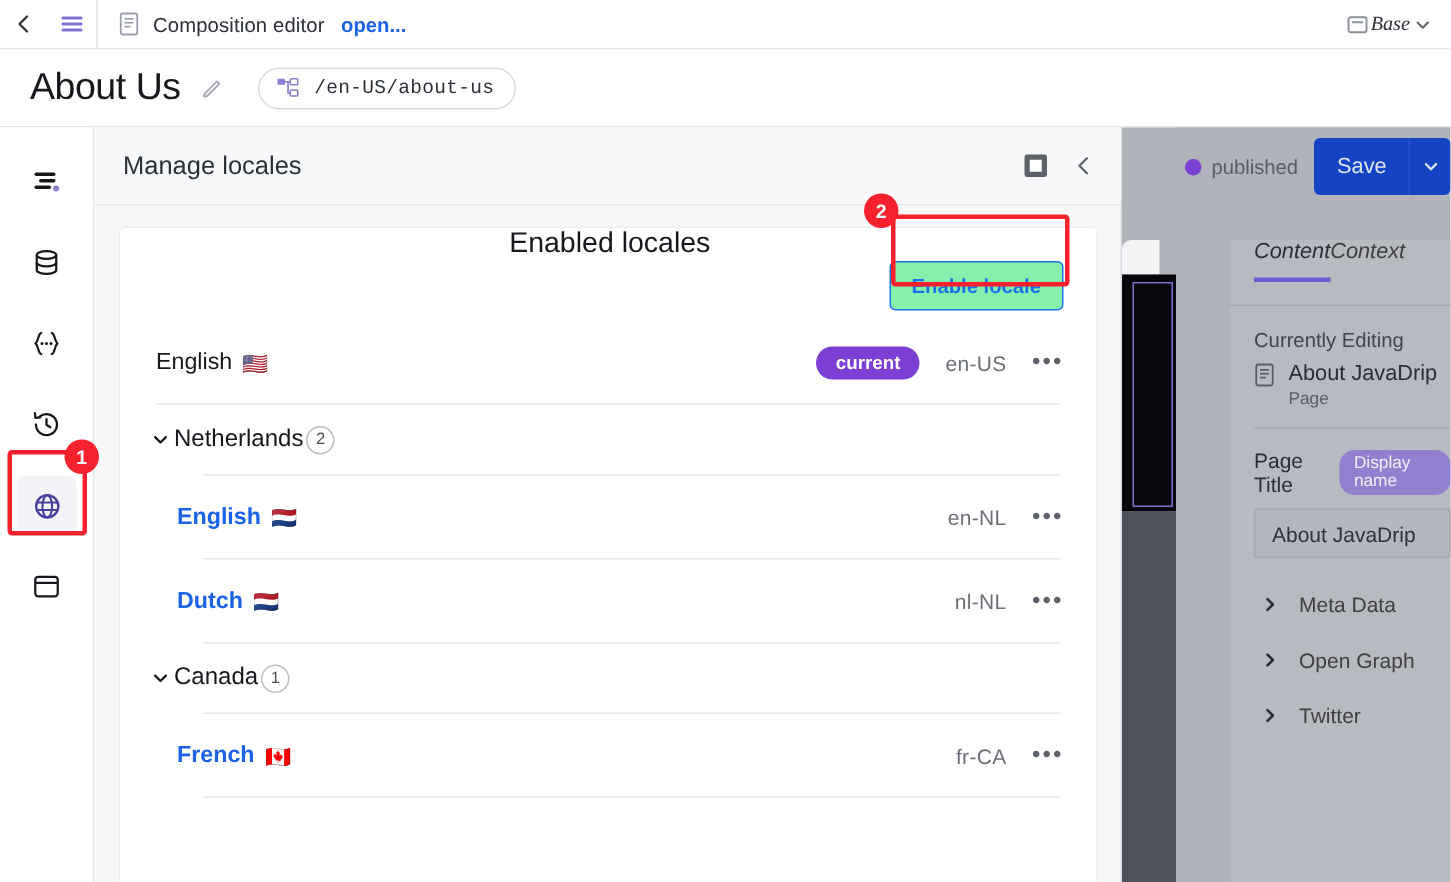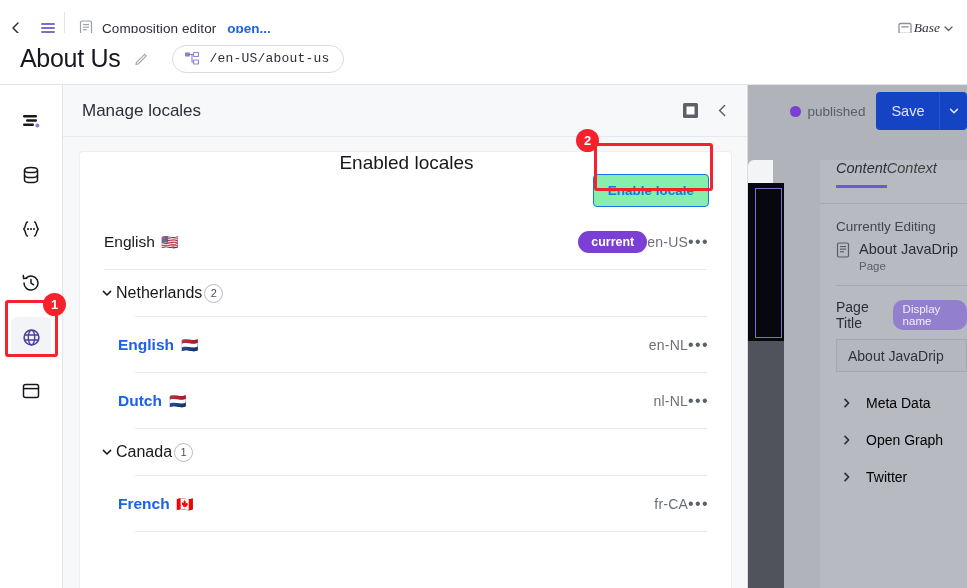--- a/index.html
+++ b/index.html
@@ -6,21 +6,21 @@
   html, body {
     width: 967px; height: 588px;
     font-family: "Liberation Sans", sans-serif;
     background: #ffffff;
     overflow: hidden;
   }
   .app { position: relative; width: 967px; height: 588px; background: #ffffff; }
 
   
   .topbar {
-    position: absolute; left: 0; top: 12px; width: 967px; height: 33px;
+    position: absolute; left: 0; top: 0; width: 967px; height: 33px;
     background: #ffffff; border-bottom: 1px solid #e3e5ea;
     display: flex; align-items: center;
   }
   .tb-btn {
     width: 32px; height: 32px; display: flex; align-items: center; justify-content: center;
     cursor: pointer;
   }
   .tb-sep { width: 1px; height: 33px; background: #e3e5ea; margin: 0 0px; }
   .tb-doc-icon { margin-left: 14px; display:flex; align-items:center; }
   .tb-title {
@@ -96,21 +96,21 @@
   .locale-row {
     display: flex; align-items: center; height: 55px;
     padding-left: 24px; padding-right: 22px;
   }
   .locale-row.indented { margin-left: 31px; padding-left: 7px; }
   .divider { height: 1px; background: #e7e8ec; margin: 0 24px; }
   .divider.indented { margin-left: 55px; margin-right: 24px; }
   .loc-name { font-size: 15.5px; color: #16181d; display: flex; align-items: center; gap: 7px; }
   .loc-name.link { color: #1a62e8; font-weight: 700; }
   .flag { font-size: 14px; line-height: 1; }
-  .row-right { margin-left: auto; display: flex; align-items: center; }
+  .row-right { margin-left: auto; display: flex; align-items: center; gap: 17px; }
   .badge-current {
     background: #7b3fd4; color: #fff; font-size: 12.5px; font-weight: 700;
     border-radius: 11px; padding: 4px 13px;
   }
   .loc-code { font-size: 14px; color: #6b7078; font-family: "Liberation Sans", sans-serif; letter-spacing: .2px; }
   .dots { color: #5c6069; font-size: 16px; letter-spacing: 1.4px; cursor: pointer; line-height: 8px; }
 
   .group-head {
     display: flex; align-items: center; height: 46px; padding-left: 20px; gap: 2px; cursor: pointer;
   }
@@ -179,21 +179,21 @@
     background: #9280cf; color: #f2eefb; font-size: 11.5px; border-radius: 10px; padding: 3px 10px;
   }
   .rp-input {
     margin: 8px 0 0 16px; height: 33px; border: 1px solid #a5a8b0; background: #b4b7be;
     display: flex; align-items: center; padding-left: 11px;
     font-size: 14px; color: #2f323a;
   }
   .rp-acc {
     display: flex; align-items: center; gap: 12px; height: 37px; padding-left: 20px; cursor: pointer;
   }
-  .rp-acc-label { font-size: 14px; color: #000000; }
+  .rp-acc-label { font-size: 14px; color: #404040; }
 
   
   .hl {
     position: absolute; border: 3px solid #f5212d; border-radius: 3px; pointer-events: none;
   }
   .marker {
     position: absolute; width: 23px; height: 23px; border-radius: 50%;
     background: #f5212d; color: #fff; font-size: 13px; font-weight: 700;
     display: flex; align-items: center; justify-content: center;
     font-family: "Liberation Sans", sans-serif;

